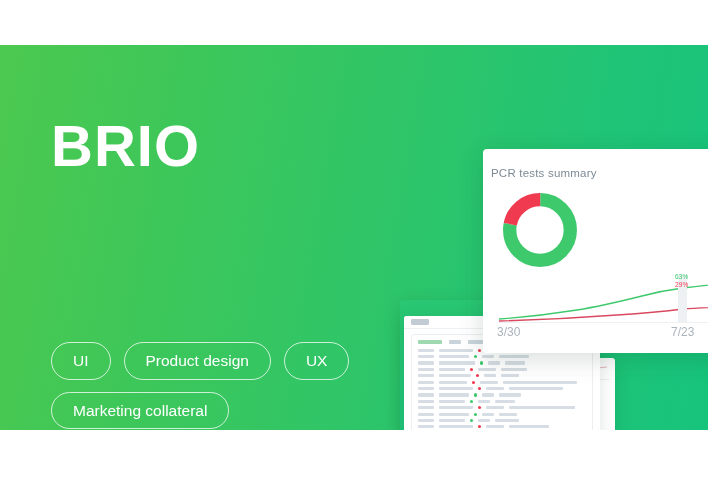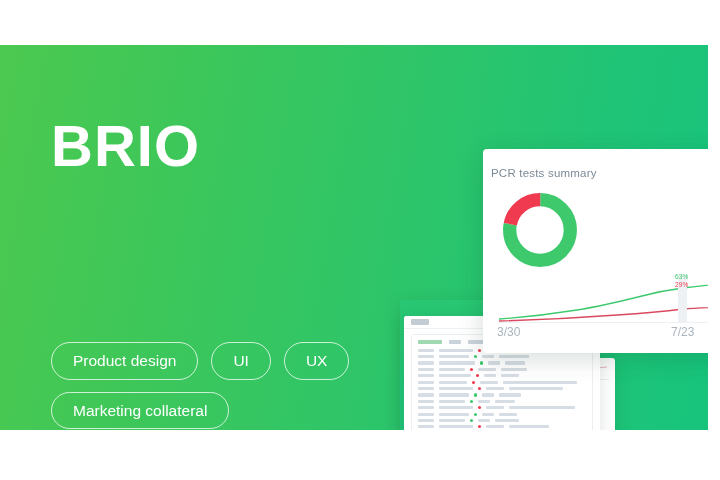--- a/index.html
+++ b/index.html
@@ -281,22 +281,22 @@
       </div>
 
     </div>
 
     <div class="headline-wrap">
       <div class="brand-title">BRIO</div>
     </div>
 
     <div class="tags">
       <div class="tag-row">
+        <span class="pill">UI</span>
         <span class="pill">Product design</span>
-        <span class="pill">UI</span>
         <span class="pill">UX</span>
       </div>
       <div class="tag-row">
         <span class="pill">Marketing collateral</span>
       </div>
     </div>
 
     <div class="pcr-card">
       <div class="pcr-title">PCR tests summary</div>
 

